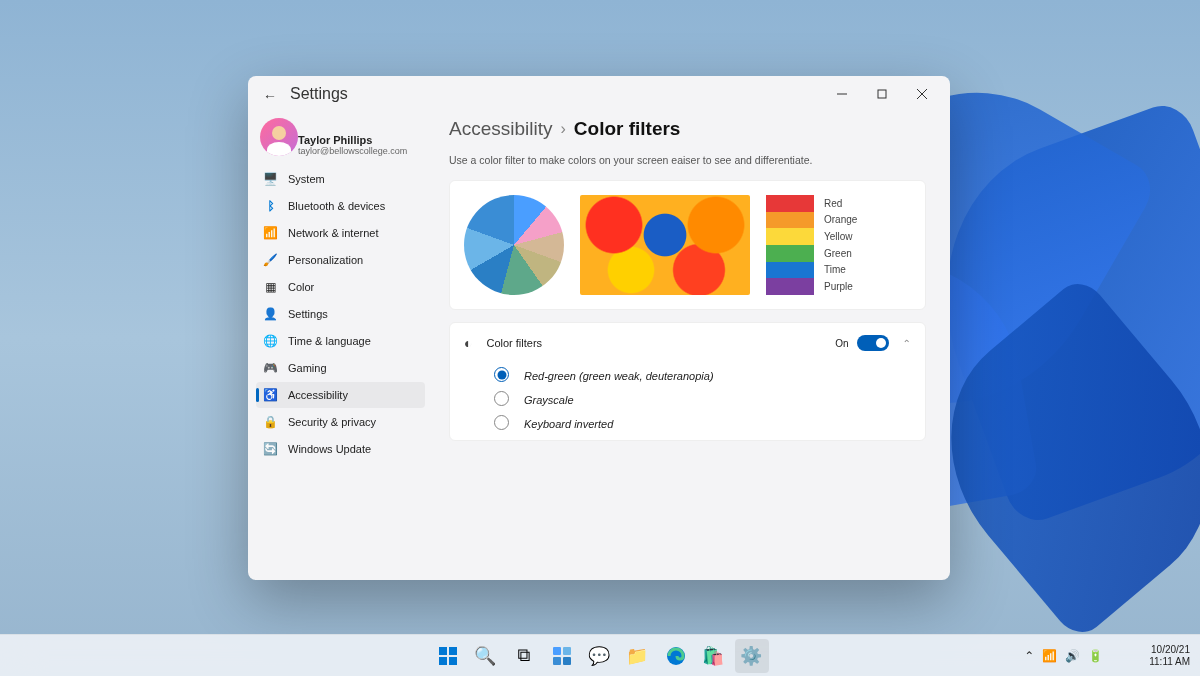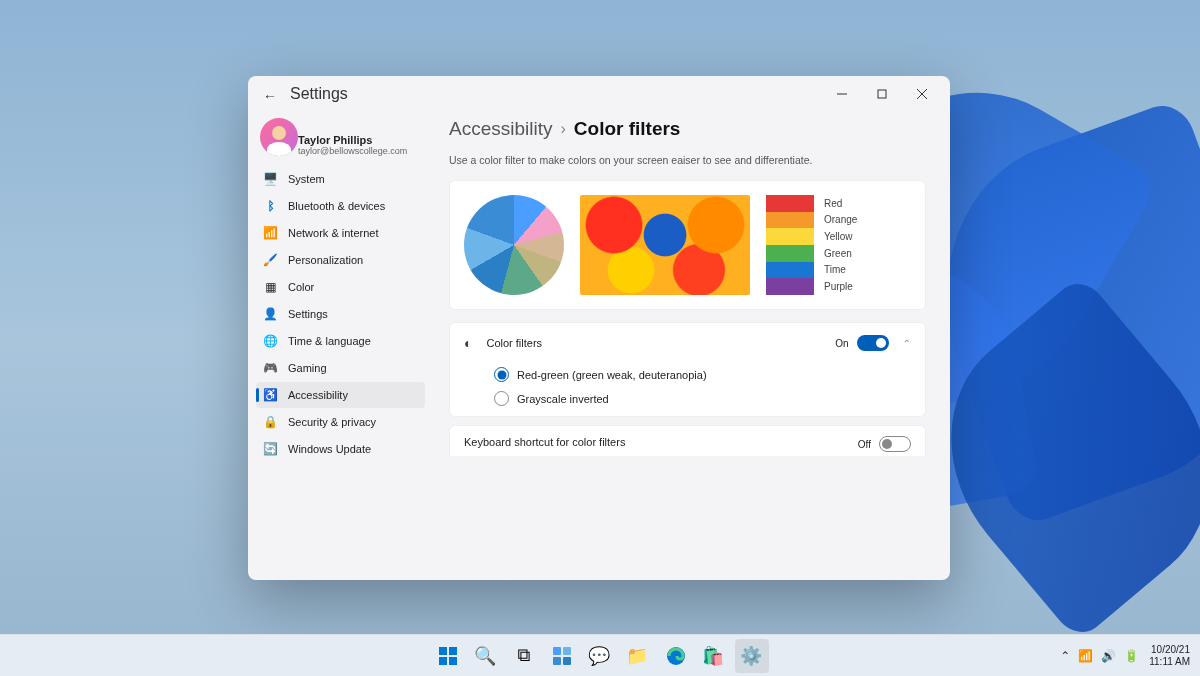--- a/index.html
+++ b/index.html
@@ -67,37 +67,37 @@
 .toggle-label { font-size: 10px; color: #222; }
 .toggle { width: 32px; height: 16px; border-radius: 8px; position: relative; cursor: pointer; }
 .toggle.on { background: #005fb8; }
 .toggle.off { background: #fff; border: 1px solid #888; }
 .toggle::after { content: ''; position: absolute; width: 10px; height: 10px; border-radius: 50%; top: 50%; transform: translateY(-50%); }
 .toggle.on::after { background: #fff; right: 3px; }
 .toggle.off::after { background: #888; left: 2px; }
 .chevron { font-size: 10px; color: #888; margin-left: 6px; }
 
 .radio-list { padding: 4px 14px 10px 44px; display: flex; flex-direction: column; gap: 9px; }
-.radio-item { display: flex; align-items: center; gap: 8px; font-size: 11px; color: #222; cursor: pointer; }
+.radio-item { display: flex; align-items: flex-end; gap: 15px; font-size: 11px; color: #222; cursor: pointer; font-style: italic; }
 .radio { width: 15px; height: 15px; border-radius: 50%; border: 1px solid #888; position: relative; flex-shrink: 0; }
 .radio.checked { border-color: #005fb8; }
 .radio.checked::after { content: ''; position: absolute; width: 9px; height: 9px; background: #005fb8; border-radius: 50%; top: 50%; left: 50%; transform: translate(-50%, -50%); }
 
 .shortcut-card { background: #fff; border-radius: 6px 6px 0 0; border: 1px solid #eee; border-bottom: none; padding: 10px 14px 4px; display: flex; align-items: flex-start; }
 .shortcut-text { flex: 1; }
 .shortcut-title { font-size: 11px; color: #222; margin-bottom: 2px; }
 
 
 .taskbar { position: absolute; bottom: 0; left: 0; right: 0; height: 42px; background: rgba(240, 244, 248, 0.88); backdrop-filter: blur(20px); display: flex; align-items: center; border-top: 1px solid rgba(0,0,0,0.05); }
 .tb-center { position: absolute; left: 50%; transform: translateX(-50%); display: flex; gap: 4px; }
 .tb-item { width: 34px; height: 34px; display: flex; align-items: center; justify-content: center; border-radius: 4px; cursor: pointer; font-size: 18px; }
 .tb-item.active { background: rgba(0,0,0,0.08); }
 .tb-right { position: absolute; right: 10px; display: flex; align-items: center; gap: 10px; }
 .tb-sys { display: flex; gap: 8px; font-size: 12px; color: #333; }
-.tb-clock { display: flex; flex-direction: column; align-items: flex-end; font-size: 10px; line-height: 1.2; color: #222; }
+.tb-clock { display: flex; flex-direction: column; align-items: flex-end; font-size: 10px; line-height: 1.2; color: #222; margin-left: 36px; }
 </style>
 </head>
 <body>
 
 <div class="bg-art">
   <div class="petal p1"></div>
     <div class="petal p2"></div>
     <div class="petal p3"></div>
     <div class="petal p4"></div>
 </div>
@@ -224,34 +224,29 @@
             <span class="chevron">⌃</span>
           </div>
         </div>
         <div class="radio-list">
           <div class="radio-item">
               <div class="radio checked"></div>
               <span>Red-green (green weak, deuteranopia)</span>
             </div>
           <div class="radio-item">
               <div class="radio"></div>
-              <span>Grayscale inverted</span>
+              <span>Grayscale</span>
             </div>
-        </div>
-      </div>
-
-      <div class="shortcut-card">
-        <div class="shortcut-text">
-          <div class="shortcut-title">Keyboard shortcut for color filters</div>
-        </div>
-        <div class="toggle-row">
-          <span class="toggle-label">Off</span>
-          <div class="toggle off"></div>
-        </div>
-      </div>
+          <div class="radio-item">
+              <div class="radio"></div>
+              <span>Keyboard inverted</span>
+            </div>
+        </div>
+      </div>
+
     </div>
   </div>
 </div>
 
 <div class="taskbar">
   <div class="tb-center">
     <div class="tb-item">
         <svg width="18" height="18" viewBox="0 0 18 18">
           <rect x="0" y="0" width="8" height="8" fill="#0078d4"></rect>
           <rect x="10" y="0" width="8" height="8" fill="#0078d4"></rect>

